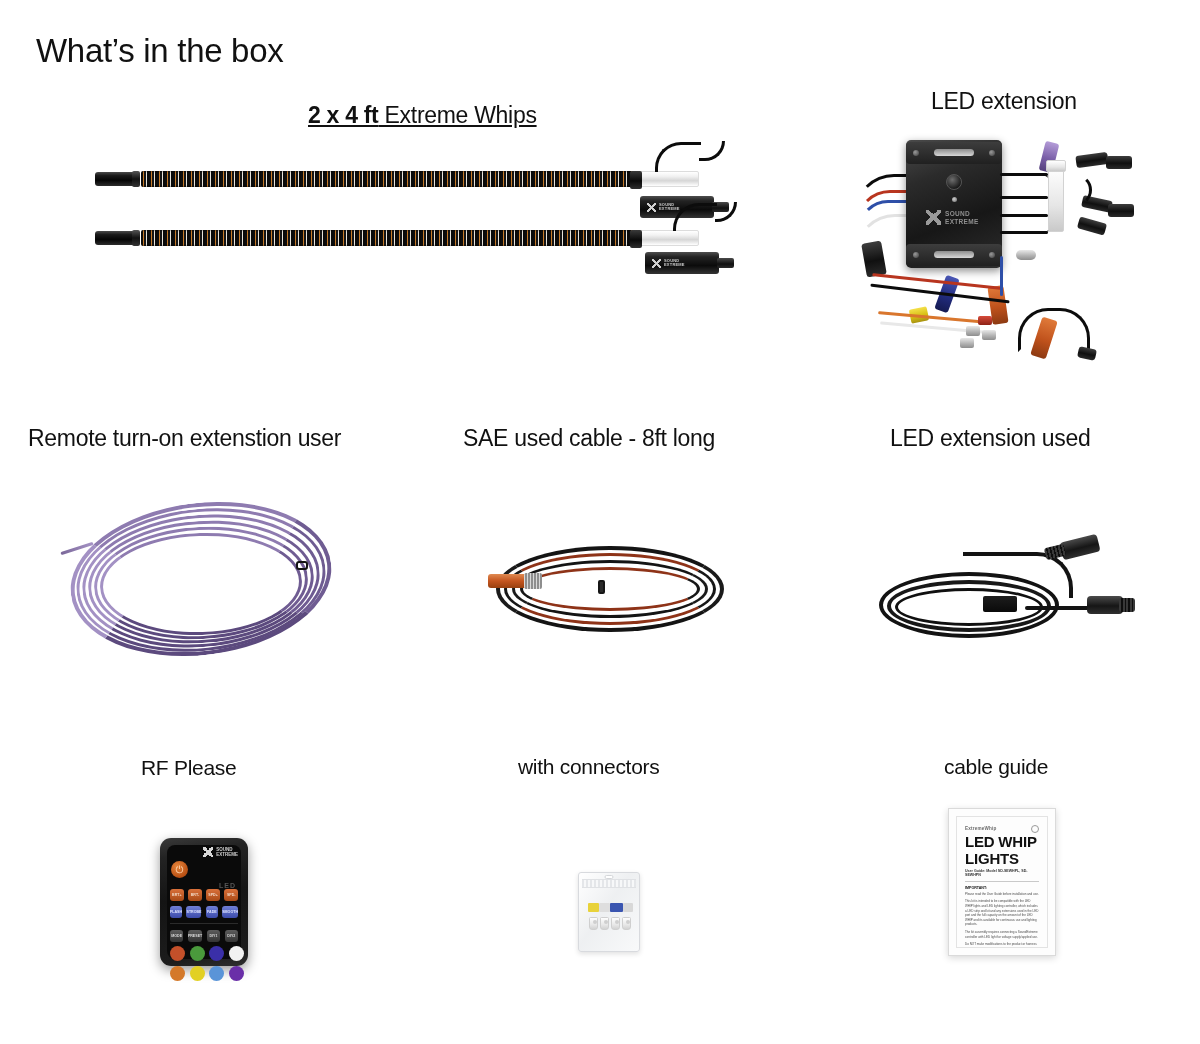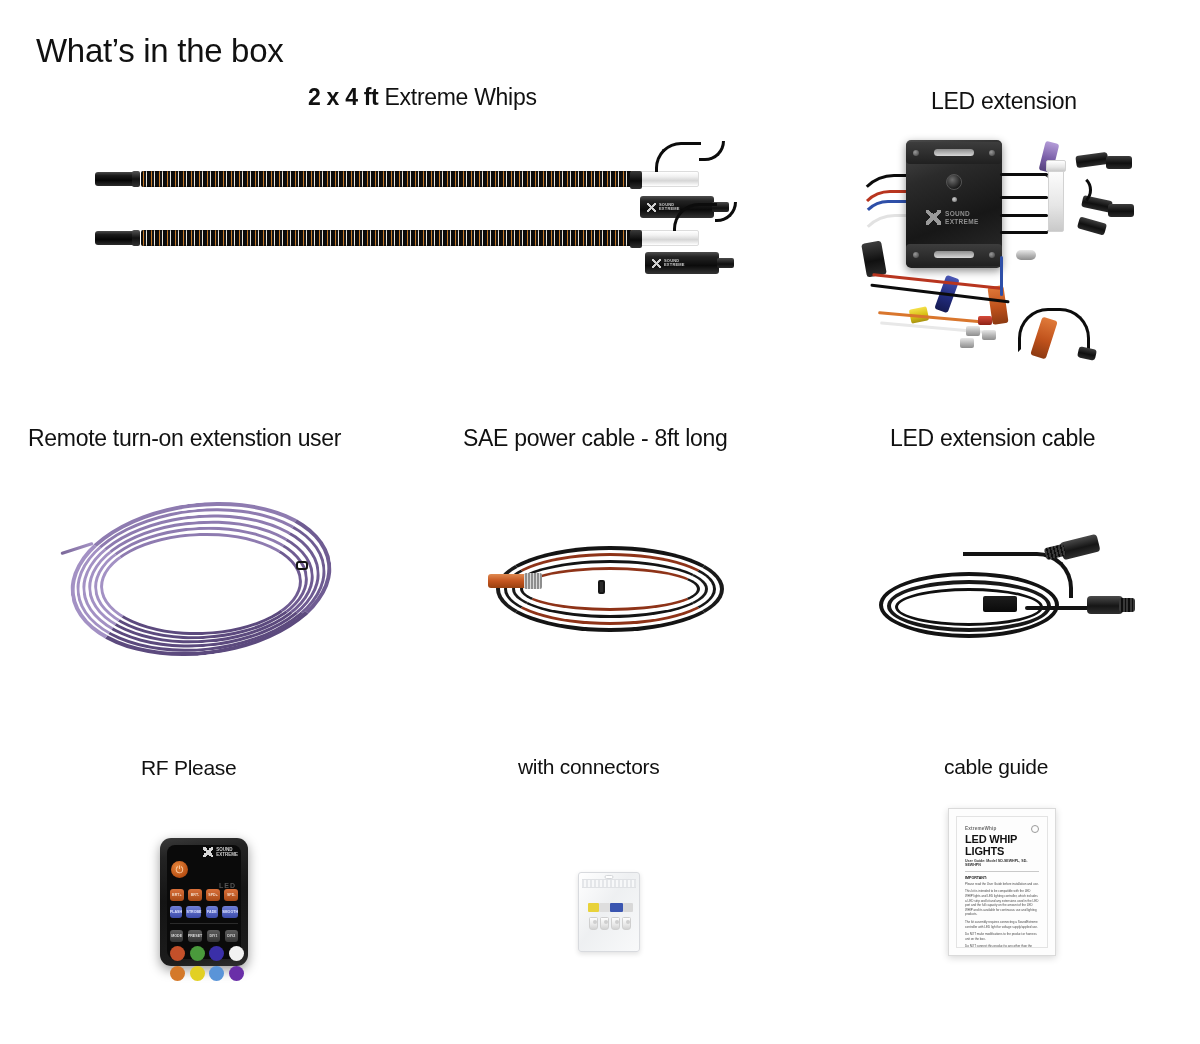--- a/index.html
+++ b/index.html
@@ -347,37 +347,37 @@
     border:1px solid #dadada;
     box-shadow:0 2px 7px rgba(0,0,0,.16);
   }
   .guide-inner{
     position:absolute;left:7px;top:7px;right:7px;bottom:7px;
     border:.8px solid #e3e3e3;
     padding:9px 8px;
     overflow:hidden;
   }
   .g-brand{font-size:4.6px;color:#6a6a6a;font-weight:700;letter-spacing:.2px;}
-  .g-title{font-size:11px;font-weight:700;color:#111;margin-top:2px;letter-spacing:-.2px;}
+  .g-title{font-size:15px;font-weight:700;color:#111;margin-top:2px;letter-spacing:-.2px;}
   .g-sub{font-size:3.6px;color:#333;font-weight:700;margin-top:2px;}
   .g-rule{height:.8px;background:#c9c9c9;margin:4px 0 4px;}
   .g-head{font-size:3.6px;font-weight:700;color:#111;margin-top:4px;margin-bottom:2px;}
   .g-p{font-size:3px;line-height:4.6px;color:#4a4a4a;margin-bottom:3px;}
   .g-badge{
     position:absolute;right:8px;top:8px;
     width:8px;height:8px;border-radius:50%;
     border:.8px solid #9a9a9a;
   }
 </style>
 </head>
 <body>
 
 <div class="page-title">What’s in the box</div>
 
-<div class="item-label" style="left:308px; top:84px;"><span class="lbl-strong">2 x 4 ft</span><span> Extreme Whips</span></div>
+<div class="item-label" style="left:308px; top:102px;text-decoration:underline;"><span class="lbl-strong">2 x 4 ft</span><span> Extreme Whips</span></div>
 
 <div class="item-label" style="left:931px; top:88px;">LED extension</div>
 
 <div class="whip-wrap" style="left:0; top:0; width:800px; height:300px;">
 
   <div class="whip" style="left:95px; top:171px; width:560px;">
     <div class="whip-tip"></div>
     <div class="whip-body" style="width:510px;"></div>
   </div>
   <div class="whip-sleeve" style="left:637px; top:171px;"></div>
@@ -474,22 +474,22 @@
   <div class="conn-silver" style="left:132px; top:200px; width:14px; height:10px;"></div>
   <div class="conn-silver" style="left:110px; top:208px; width:14px; height:10px;"></div>
   <div class="conn-red" style="left:128px; top:186px; width:14px; height:9px;"></div>
 
   <div class="conn-orange" style="left:186px; top:188px; width:16px; height:40px; transform:rotate(18deg);"></div>
   <div class="wire" style="left:168px; top:178px; width:72px; height:44px; border:3px solid #0c0c0c; border-color:#0c0c0c #0c0c0c transparent #0c0c0c; border-radius:30px 30px 0 0;"></div>
   <div class="conn-blk" style="left:228px; top:218px; width:18px; height:11px; transform:rotate(12deg);"></div>
 </div>
 
 <div class="item-label" style="left:28px; top:425px;">Remote turn-on extenstion user</div>
-<div class="item-label" style="left:463px; top:425px;">SAE power cable - 8ft long</div>
-<div class="item-label" style="left:890px; top:425px;">LED extension cable</div>
+<div class="item-label" style="left:463px; top:425px;">SAE used cable - 8ft long</div>
+<div class="item-label" style="left:890px; top:425px;">LED extension used</div>
 
 <div class="coil-wrap" style="left:60px; top:495px; width:300px; height:180px;">
   <div class="coil-ring" style="left:10px; top:8px; width:262px; height:152px; border-width:4px; transform:rotate(-7deg);"></div>
   <div class="coil-ring" style="left:16px; top:14px; width:250px; height:142px; border-width:3.5px; transform:rotate(-6deg);"></div>
   <div class="coil-ring" style="left:22px; top:20px; width:238px; height:132px; border-width:3.5px; transform:rotate(-5deg);"></div>
   <div class="coil-ring" style="left:28px; top:26px; width:226px; height:122px; border-width:3.5px; transform:rotate(-4deg);"></div>
   <div class="coil-ring" style="left:34px; top:32px; width:214px; height:112px; border-width:3.5px; transform:rotate(-3deg);"></div>
   <div class="coil-ring" style="left:40px; top:38px; width:202px; height:102px; border-width:3.5px; transform:rotate(-2deg);"></div>
   <div class="coil-tail" style="left:0px; top:52px; width:34px; transform:rotate(-18deg);"></div>
   <div class="tie" style="left:236px; top:66px;"></div>

